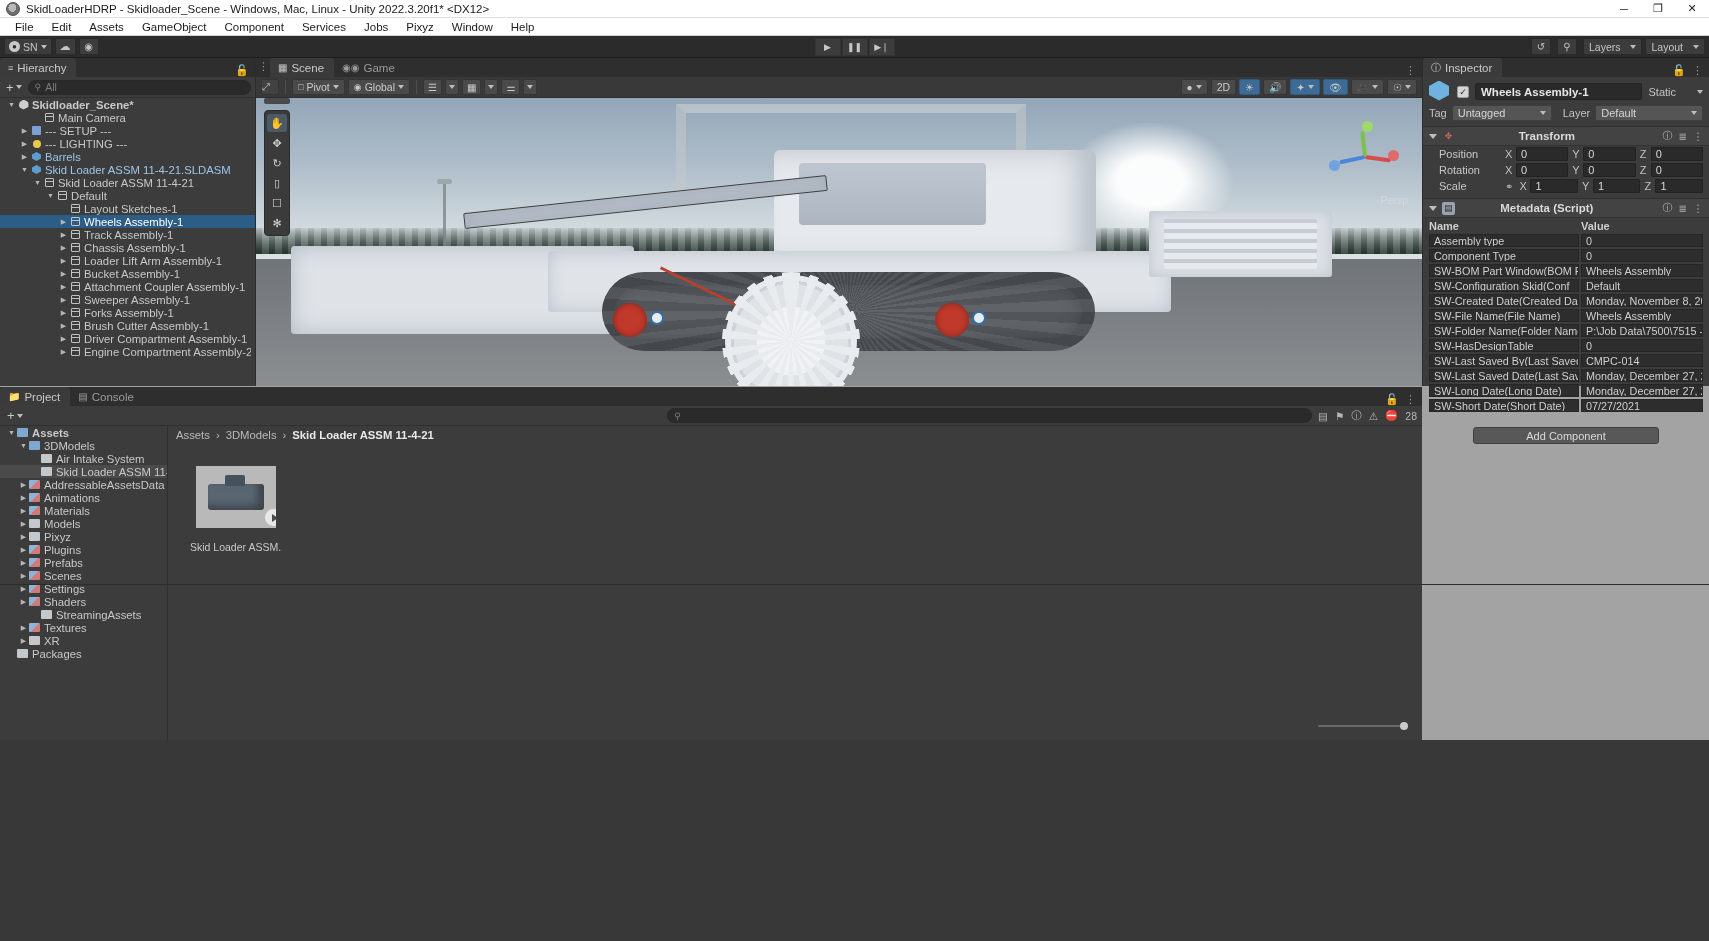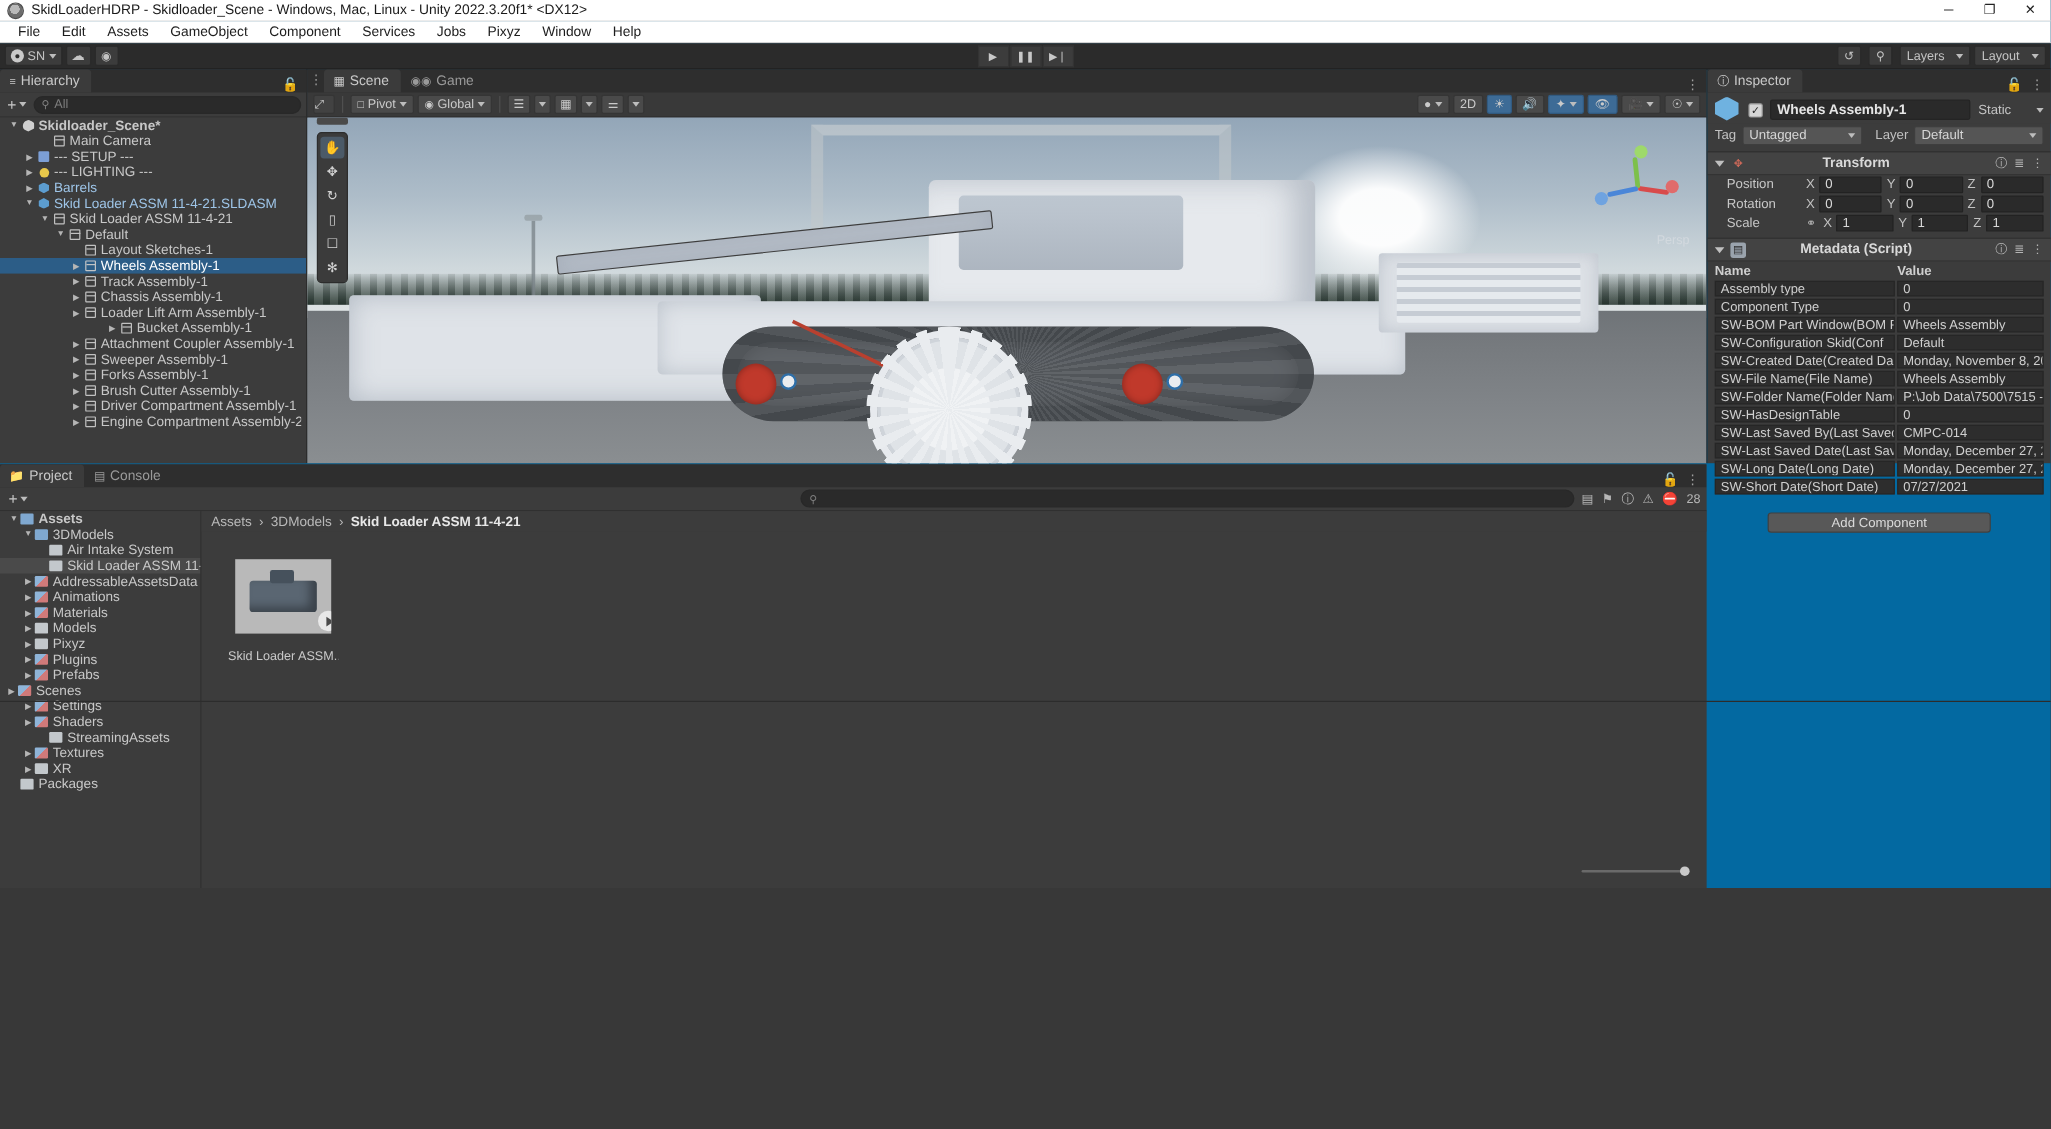--- a/index.html
+++ b/index.html
@@ -5,21 +5,21 @@
   * { box-sizing: border-box; margin: 0; padding: 0; }
   html, body {
     width: 1709px; height: 941px;
     background: #383838;
     font-family: "Liberation Sans", sans-serif;
     font-size: 12px;
     color: #c4c4c4;
     overflow: hidden;
     -webkit-font-smoothing: antialiased;
   }
-  .app { position: relative; width: 1709px; height: 740px; background:#0369a1; }
+  .app { position: relative; width: 1709px; height: 740px; background:#a3a3a3; }
 
   
   .titlebar {
     height: 18px; background: #ffffff; color:#1a1a1a;
     display:flex; align-items:center; font-size:11.5px;
     border-bottom:1px solid #e0e0e0;
   }
   .titlebar .tb-icon {
     width:14px;height:14px;margin:0 6px 0 6px;border-radius:50%;
     background: radial-gradient(circle at 45% 40%, #b9b9b9 0 40%, #6d6d6d 41% 100%);
@@ -476,21 +476,21 @@
             </span>
             <span class="hlabel">Chassis Assembly-1</span>
           </div>
           <div class="hrow" style="padding-left: 58px;">
             <span class="arrow">▶</span>
             <span class="hicon">
               <span class="cube hollow"></span>
             </span>
             <span class="hlabel">Loader Lift Arm Assembly-1</span>
           </div>
-          <div class="hrow" style="padding-left: 88px;">
+          <div class="hrow" style="padding-left: 58px;">
             <span class="arrow">▶</span>
             <span class="hicon">
               <span class="cube hollow"></span>
             </span>
             <span class="hlabel">Bucket Assembly-1</span>
           </div>
           <div class="hrow" style="padding-left: 58px;">
             <span class="arrow">▶</span>
             <span class="hicon">
               <span class="cube hollow"></span>
@@ -915,21 +915,21 @@
             <div class="prow" style="padding-left: 18px;">
               <span class="arrow">▶</span>
               <span class="pfold sp"></span>
               <span>Plugins</span>
             </div>
             <div class="prow" style="padding-left: 18px;">
               <span class="arrow">▶</span>
               <span class="pfold sp"></span>
               <span>Prefabs</span>
             </div>
-            <div class="prow" style="padding-left: 4px;">
+            <div class="prow" style="padding-left: 18px;">
               <span class="arrow">▶</span>
               <span class="pfold sp"></span>
               <span>Scenes</span>
             </div>
             <div class="prow" style="padding-left: 18px;">
               <span class="arrow">▶</span>
               <span class="pfold sp"></span>
               <span>Settings</span>
             </div>
             <div class="prow" style="padding-left: 18px;">

